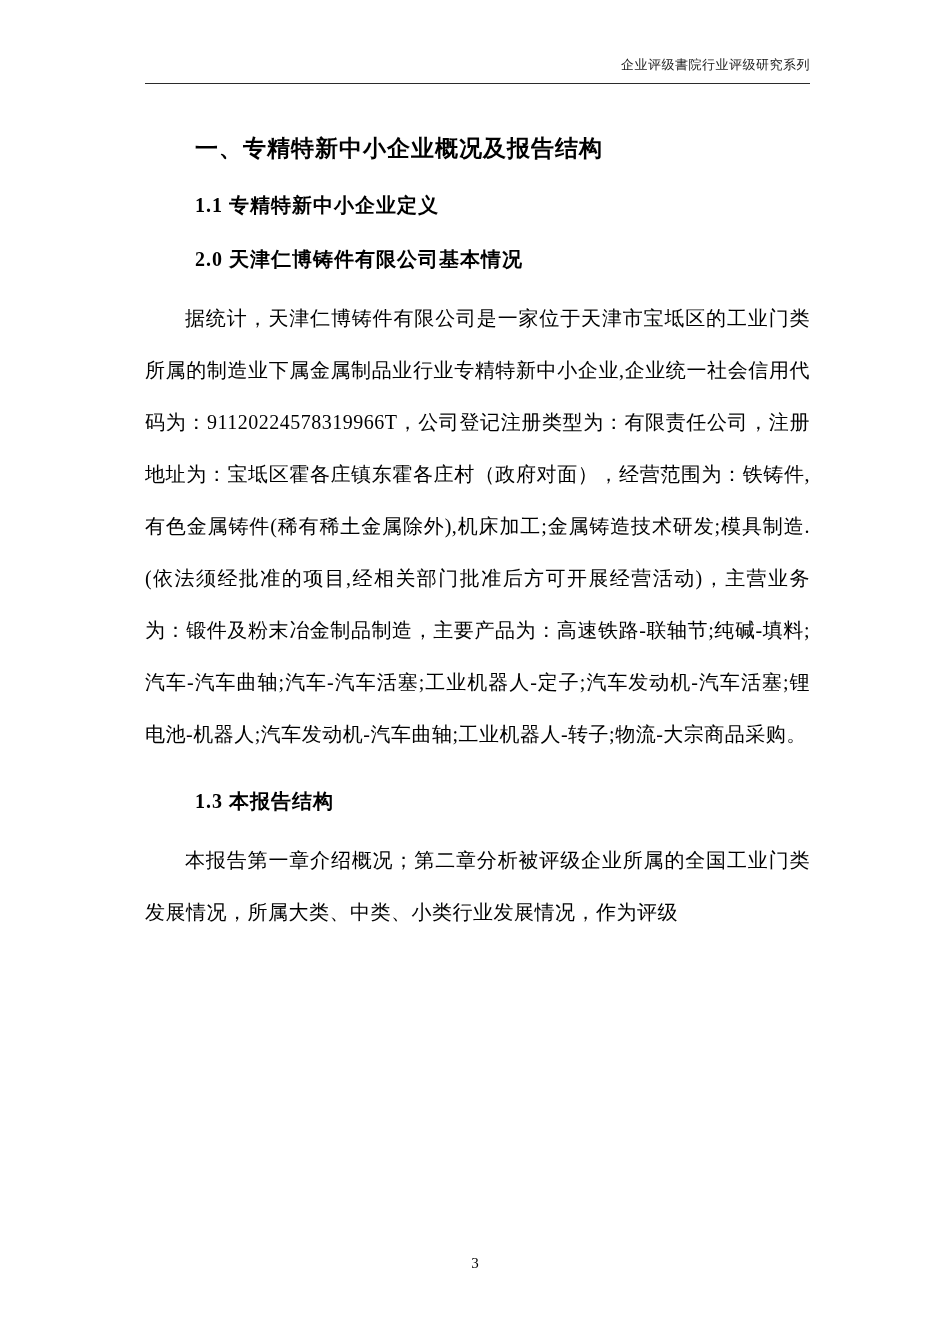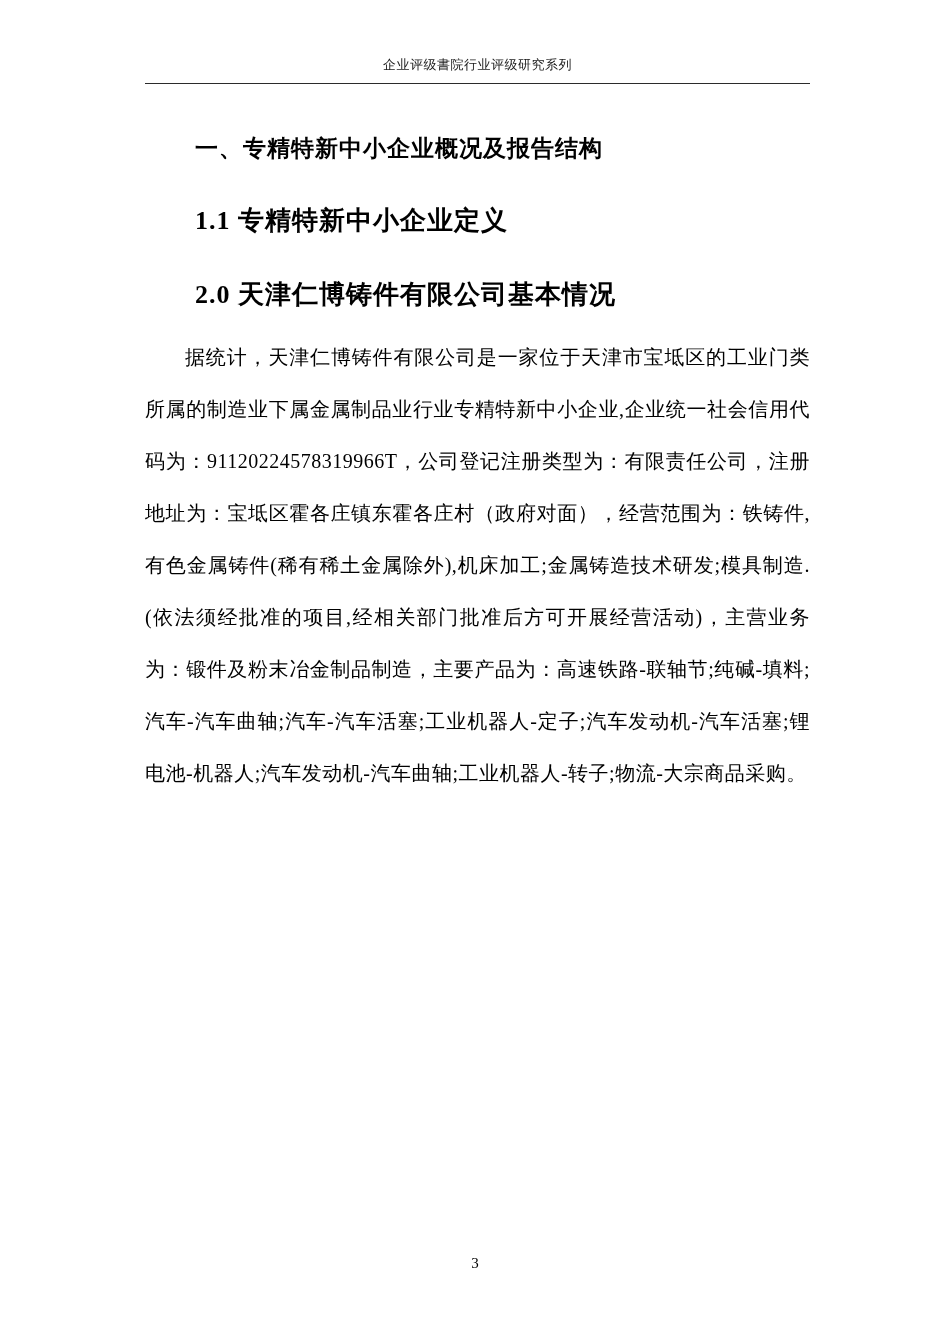--- a/index.html
+++ b/index.html
@@ -14,41 +14,41 @@
   .page {
     position: relative;
     width: 950px;
     height: 1344px;
     padding: 56px 140px 0 145px;
     background: #ffffff;
     overflow: hidden;
   }
   .header {
     display: flex;
-    justify-content: center;
+    justify-content: flex-end;
     align-items: flex-end;
     font-size: 13px;
     color: #1a1a1a;
     letter-spacing: 0.5px;
   }
   .header-rule {
     margin-top: 9px;
     border-bottom: 1.5px solid #2b2b2b;
     height: 0;
   }
   .doc-title {
     margin: 50px 0 12px 50px;
     font-size: 23px;
     font-weight: bold;
     letter-spacing: 1px;
     line-height: 1.3;
   }
   .section-heading {
-    margin: 40px 0 0 50px;
-    font-size: 26px;
+    margin: 28px 0 0 50px;
+    font-size: 20px;
     font-weight: bold;
     letter-spacing: 1px;
     line-height: 1.3;
   }
   .para {
     margin: 20px 0 0 0;
     font-size: 20px;
     line-height: 52px;
     text-align: justify;
     text-justify: inter-ideograph;
@@ -81,16 +81,20 @@
 
   <div>
     <h2 class="section-heading">1.1 专精特新中小企业定义</h2>
   </div>
 
   <div>
     <h2 class="section-heading">2.0 天津仁博铸件有限公司基本情况</h2>
     <p class="para">据统计，天津仁博铸件有限公司是一家位于天津市宝坻区的工业门类所属的制造业下属金属制品业行业专精特新中小企业,企业统一社会信用代码为：91120224578319966T，公司登记注册类型为：有限责任公司，注册地址为：宝坻区霍各庄镇东霍各庄村（政府对面），经营范围为：铁铸件,有色金属铸件(稀有稀土金属除外),机床加工;金属铸造技术研发;模具制造.(依法须经批准的项目,经相关部门批准后方可开展经营活动)，主营业务为：锻件及粉末冶金制品制造，主要产品为：高速铁路-联轴节;纯碱-填料;汽车-汽车曲轴;汽车-汽车活塞;工业机器人-定子;汽车发动机-汽车活塞;锂电池-机器人;汽车发动机-汽车曲轴;工业机器人-转子;物流-大宗商品采购。</p>
   </div>
 
+  <div>
+    <h2 class="section-heading">1.3 本报告结构</h2>
+    <p class="para">本报告第一章介绍概况；第二章分析被评级企业所属的全国工业门类发展情况，所属大类、中类、小类行业发展情况，作为评级</p>
+  </div>
 
   <div class="page-number">3</div>
 
 </div>
 
 </body></html>

